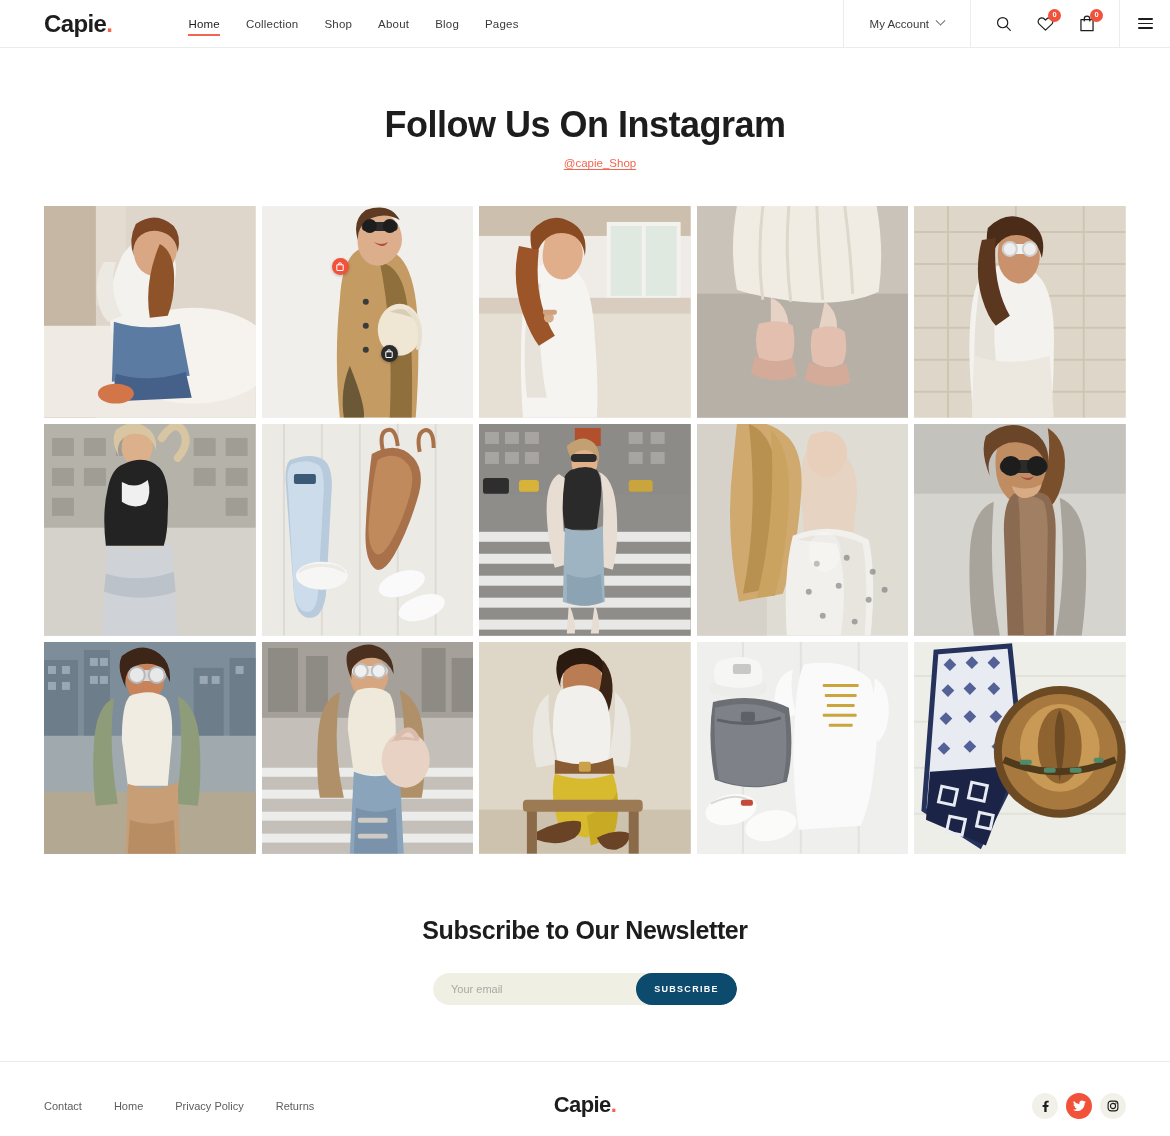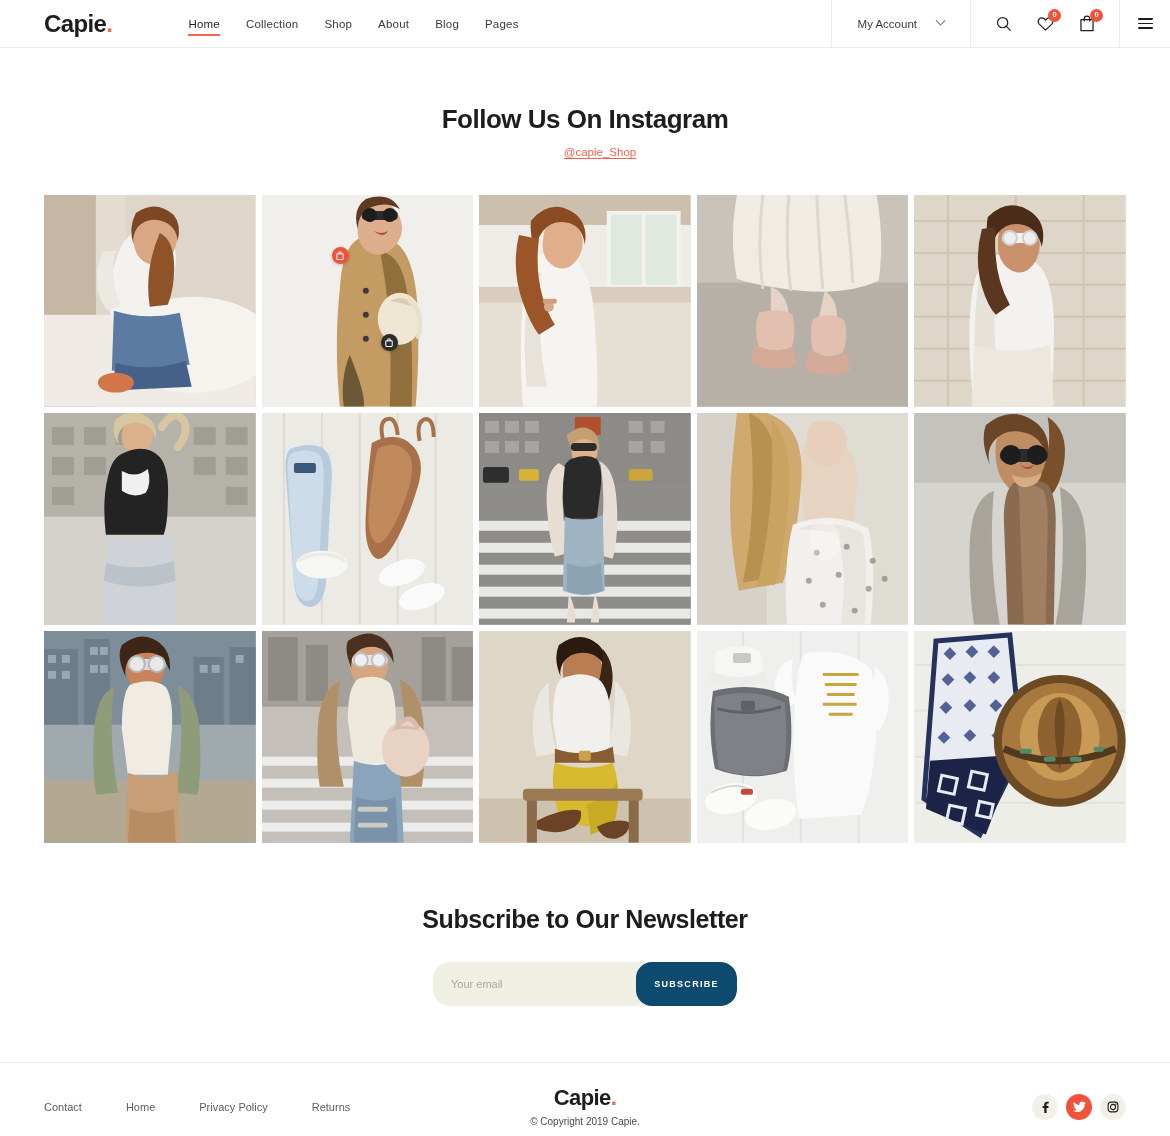--- a/index.html
+++ b/index.html
@@ -62,21 +62,21 @@
 
   .header-right {
     margin-left: auto;
     display: flex;
     align-items: stretch;
     height: 48px;
   }
   .account-box {
     display: flex;
     align-items: center;
-    gap: 20px;
+    gap: 8px;
     padding: 0 26px;
     border-left: 1px solid #ececec;
     font-size: 11.5px;
     color: #3a3a3a;
     cursor: pointer;
     white-space: nowrap;
   }
   .caret {
     width: 7px; height: 7px;
     border-right: 1.3px solid #6a6a6a;
@@ -120,21 +120,21 @@
   .burger { width: 15px; }
   .burger span {
     display: block; height: 1.6px; background: #1d1d1d;
     margin: 3px 0; border-radius: 1px;
   }
 
   
   .insta-section { padding-top: 56px; }
   .section-title {
     text-align: center;
-    font-size: 26px;
+    font-size: 36px;
     font-weight: 700;
     letter-spacing: -0.5px;
     color: #1d1d1d;
   }
   .insta-handle {
     display: block;
     text-align: center;
     margin-top: 11px;
     font-size: 11.5px;
     color: #f2654f;
@@ -175,21 +175,21 @@
   
   .newsletter { padding-top: 62px; text-align: center; padding-bottom: 56px; }
   .nl-title {
     font-size: 25px; font-weight: 700; letter-spacing: -0.4px; color: #1d1d1d;
   }
   .nl-sub {
     margin-top: 9px; font-size: 11.5px; color: #5d5d5d;
   }
   .nl-form {
     margin: 28px auto 0;
-    width: 304px; height: 44px;
+    width: 304px; height: 32px;
     display: flex;
     border-radius: 16px;
     overflow: hidden;
   }
   .nl-input {
     flex: 1;
     border: none;
     outline: none;
     background: #f0efe4;
     padding: 0 18px;
@@ -216,21 +216,21 @@
   
   .site-footer {
     border-top: 1px solid #ececec;
     height: 88px;
     display: flex;
     align-items: center;
     position: relative;
   }
   .footer-links {
     display: flex;
-    gap: 44px;
+    gap: 32px;
     margin-left: 44px;
   }
   .footer-links a {
     font-size: 11px;
     color: #5d5d5d;
     text-decoration: none;
     cursor: pointer;
     white-space: nowrap;
   }
   .footer-center {
@@ -751,21 +751,20 @@
     <a>Contact</a>
     <a>Home</a>
     <a>Privacy Policy</a>
     <a>Returns</a>
   </div>
 
   <div class="footer-center">
     <div class="footer-brand">
       <span>Capie</span><span class="dot">.</span>
     </div>
-    <div class="footer-copy">© Copyright 2019 Capie.</div>
   </div>
 
   <div class="social">
     <div class="social-btn">
       <svg width="12" height="12" viewBox="0 0 12 12" fill="currentColor">
         <path d="M7.6 12V6.9h1.7l.3-2H7.6V3.6c0-.6.2-1 1-1H9.7V.8C9.5.8 8.8.7 8 .7 6.4.7 5.3 1.7 5.3 3.4v1.5H3.6v2h1.7V12z"></path>
       </svg>
     </div>
     <div class="social-btn active">
       <svg width="13" height="12" viewBox="0 0 14 12" fill="currentColor">

